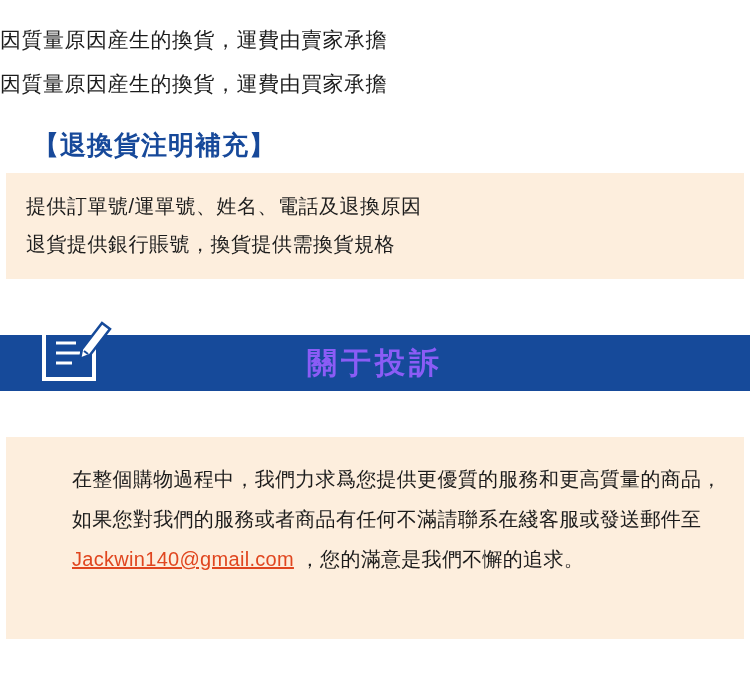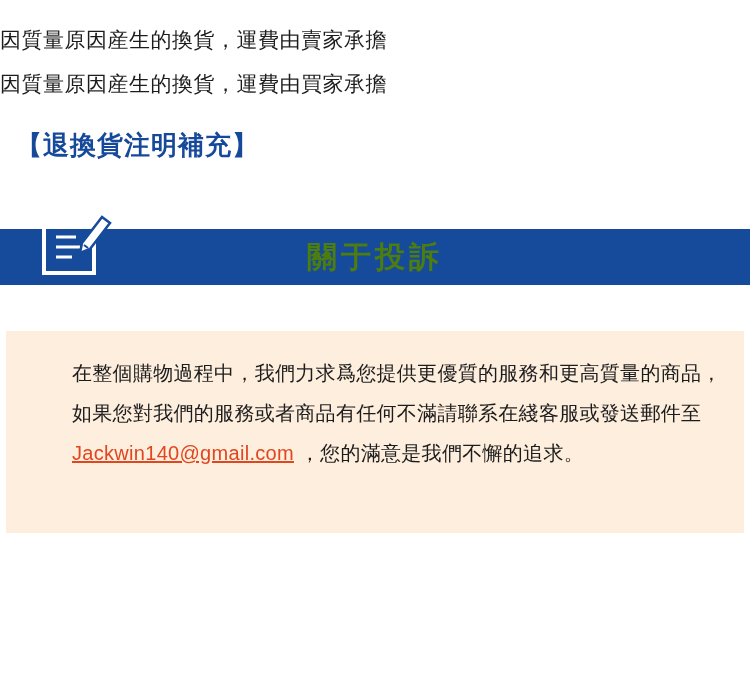--- a/index.html
+++ b/index.html
@@ -31,20 +31,21 @@
     letter-spacing: 0.5px;
   }
 
   
   .section-heading {
     font-size: 26px;
     font-weight: bold;
     color: #17499a;
     padding: 22px 0 10px 16px;
     letter-spacing: 1px;
+    margin-left: 17px;
   }
 
   
   .note-block {
     background: #fdeedd;
     margin: 0 6px 0 6px;
     padding: 14px 0 16px 0;
   }
   .note-line {
     font-size: 20px;
@@ -69,21 +70,21 @@
     background: #164a9a;
   }
   .banner-title {
     position: absolute;
     left: 0;
     right: 0;
     top: 0;
     height: 56px;
     line-height: 56px;
     text-align: center;
-    color: #4d7c0f;
+    color: #8b5cf6;
     font-size: 30px;
     font-weight: bold;
     letter-spacing: 4px;
   }
   .banner-icon {
     position: absolute;
     left: 36px;
     top: -26px;
     width: 76px;
     height: 76px;
@@ -113,20 +114,24 @@
 
 <div class="page">
 
   <div class="top-lines">
     <div class="top-line">因質量原因産生的換貨，運費由賣家承擔</div>
     <div class="top-line">因質量原因産生的換貨，運費由買家承擔</div>
   </div>
 
   <div class="section-heading">【退換貨注明補充】</div>
 
+  <div class="note-block">
+    <div class="note-line">提供訂單號/運單號、姓名、電話及退換原因</div>
+    <div class="note-line">退貨提供銀行賬號，換貨提供需換貨規格</div>
+  </div>
 
   <div class="banner-wrap">
     <div class="banner-bar"></div>
     <div class="banner-title">關于投訴</div>
     <span class="banner-icon">
       <svg width="76" height="76" viewBox="0 0 76 76" xmlns="http://www.w3.org/2000/svg">
         <path d="M8 20 L8 70 L58 70 L58 34" fill="none" stroke="#ffffff" stroke-width="4"></path>
         <path d="M8 20 L44 20" fill="none" stroke="#ffffff" stroke-width="4"></path>
         <path d="M20 34 L40 34 M20 44 L44 44 M20 54 L36 54" stroke="#ffffff" stroke-width="3" fill="none"></path>
         <path d="M46 40 L66 14 L74 20 L54 46 L44 50 Z" fill="#ffffff" stroke="#164a9a" stroke-width="2.5"></path>

